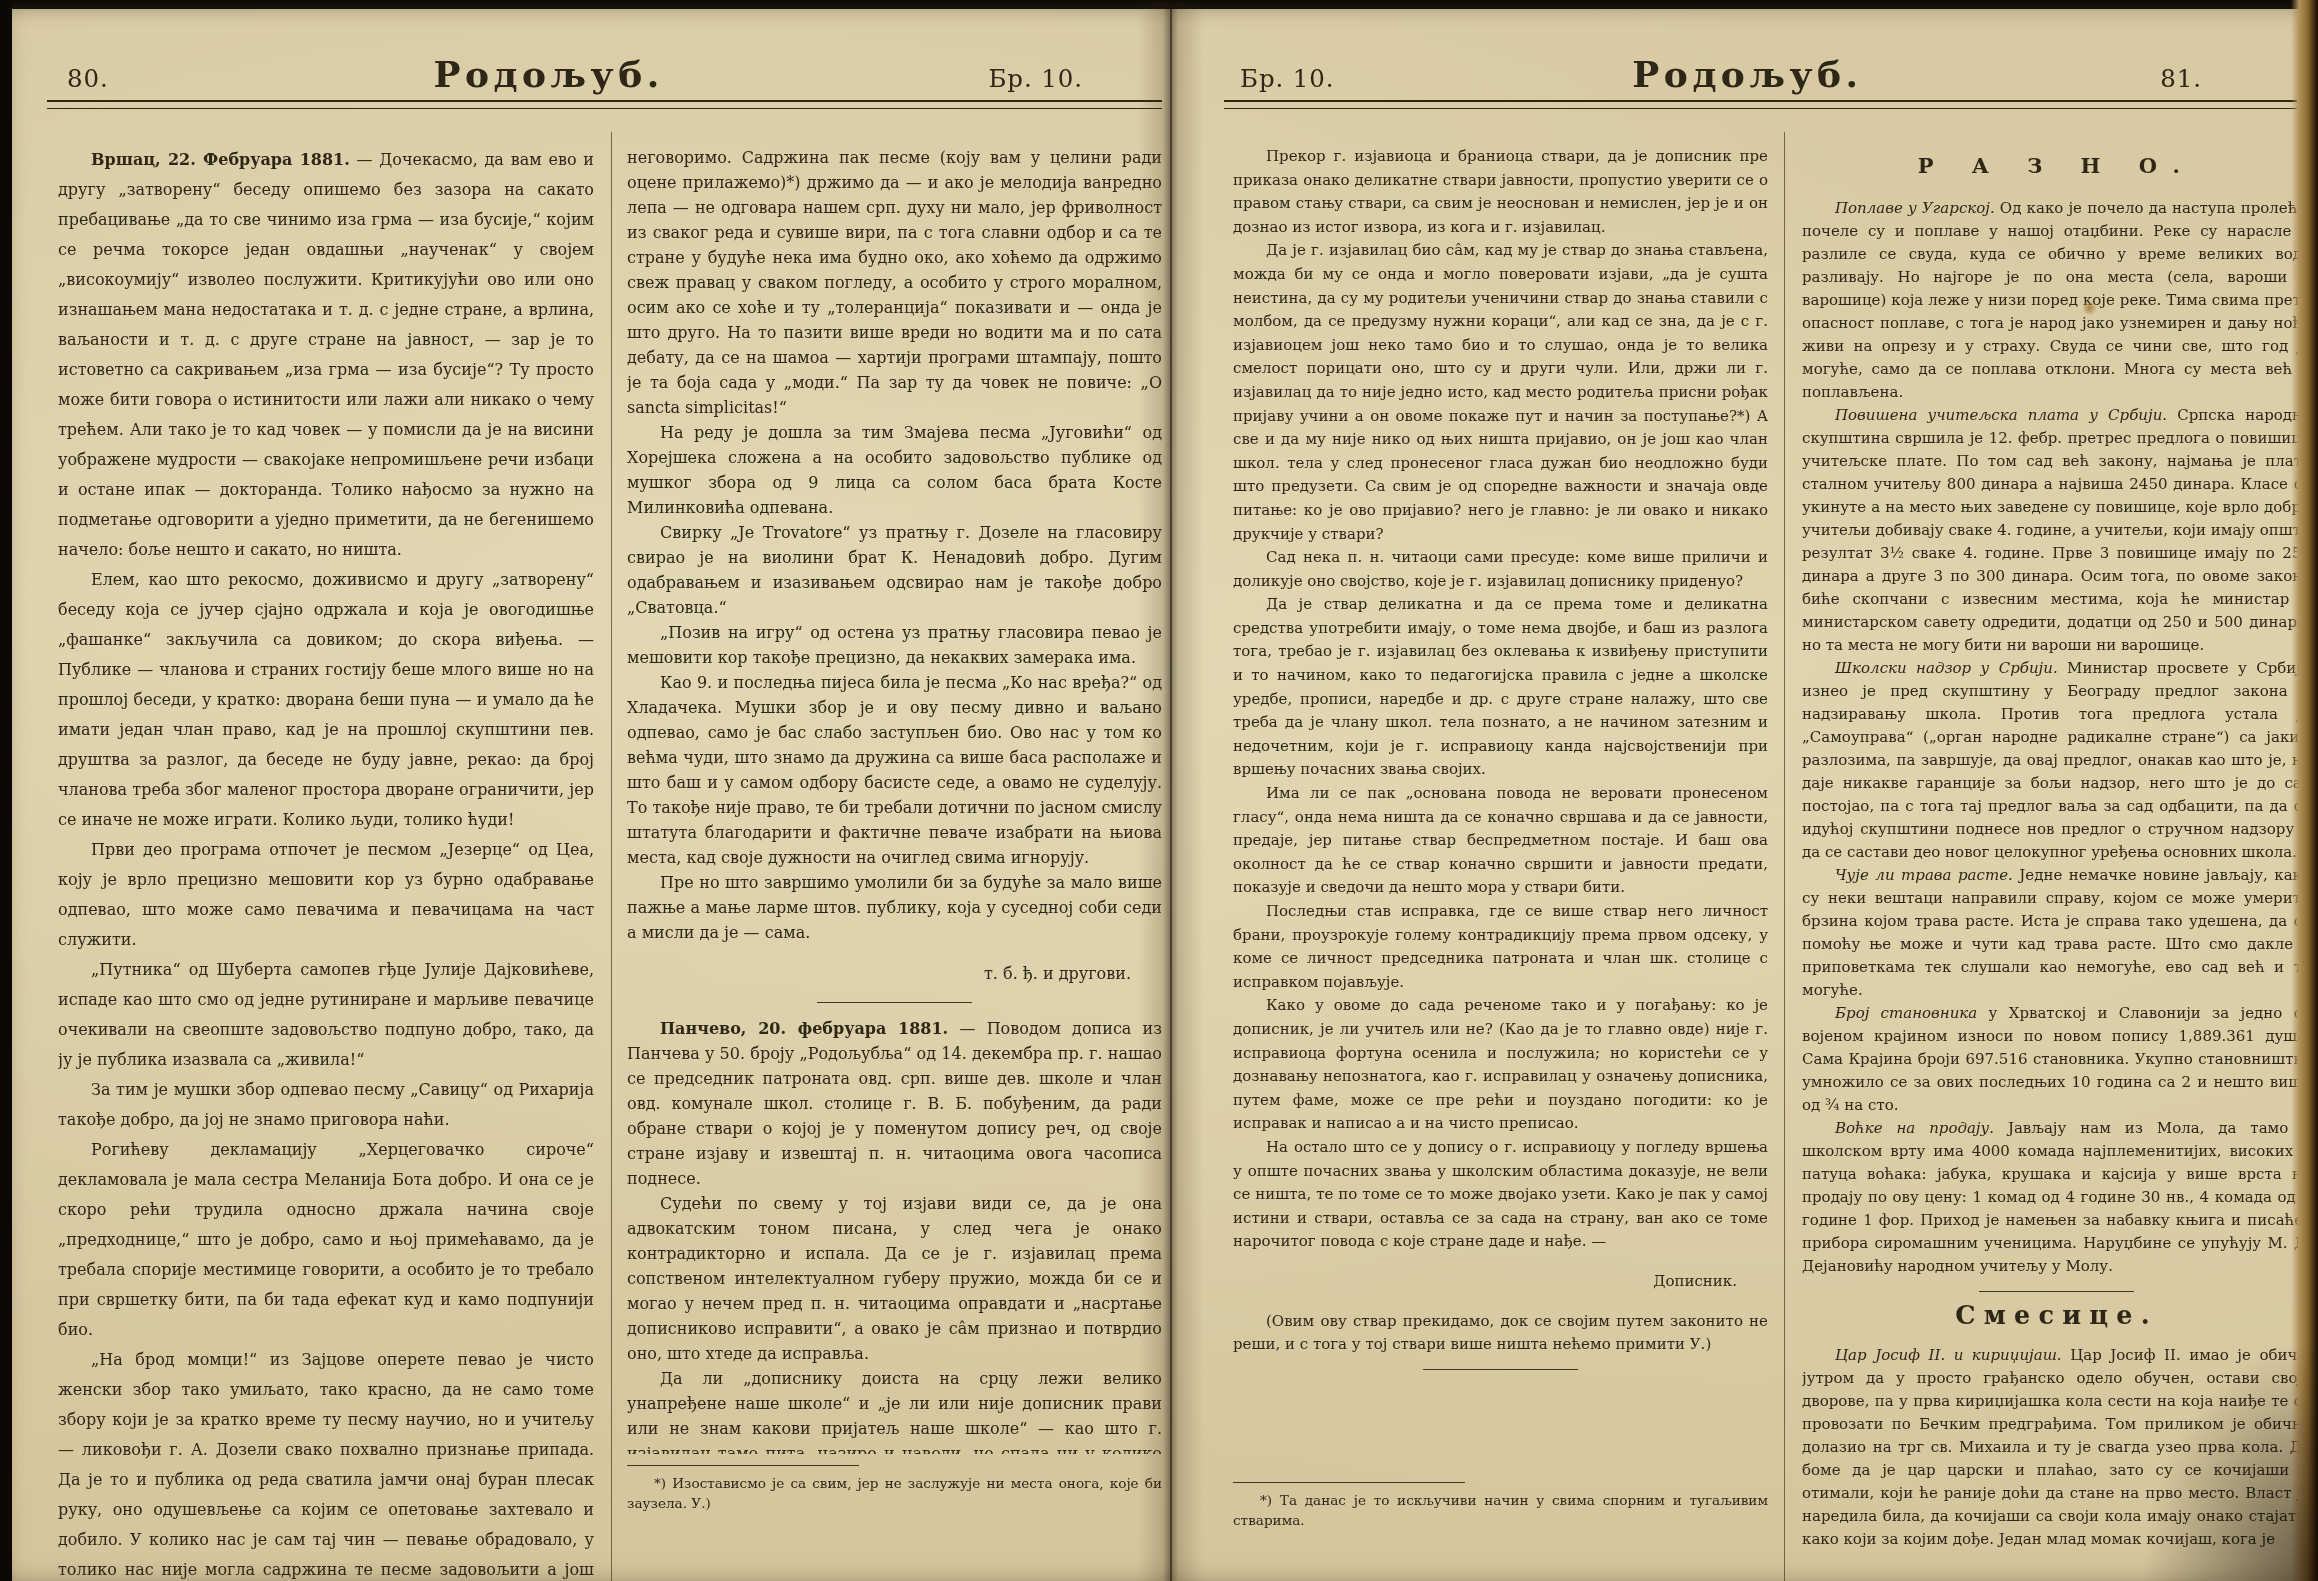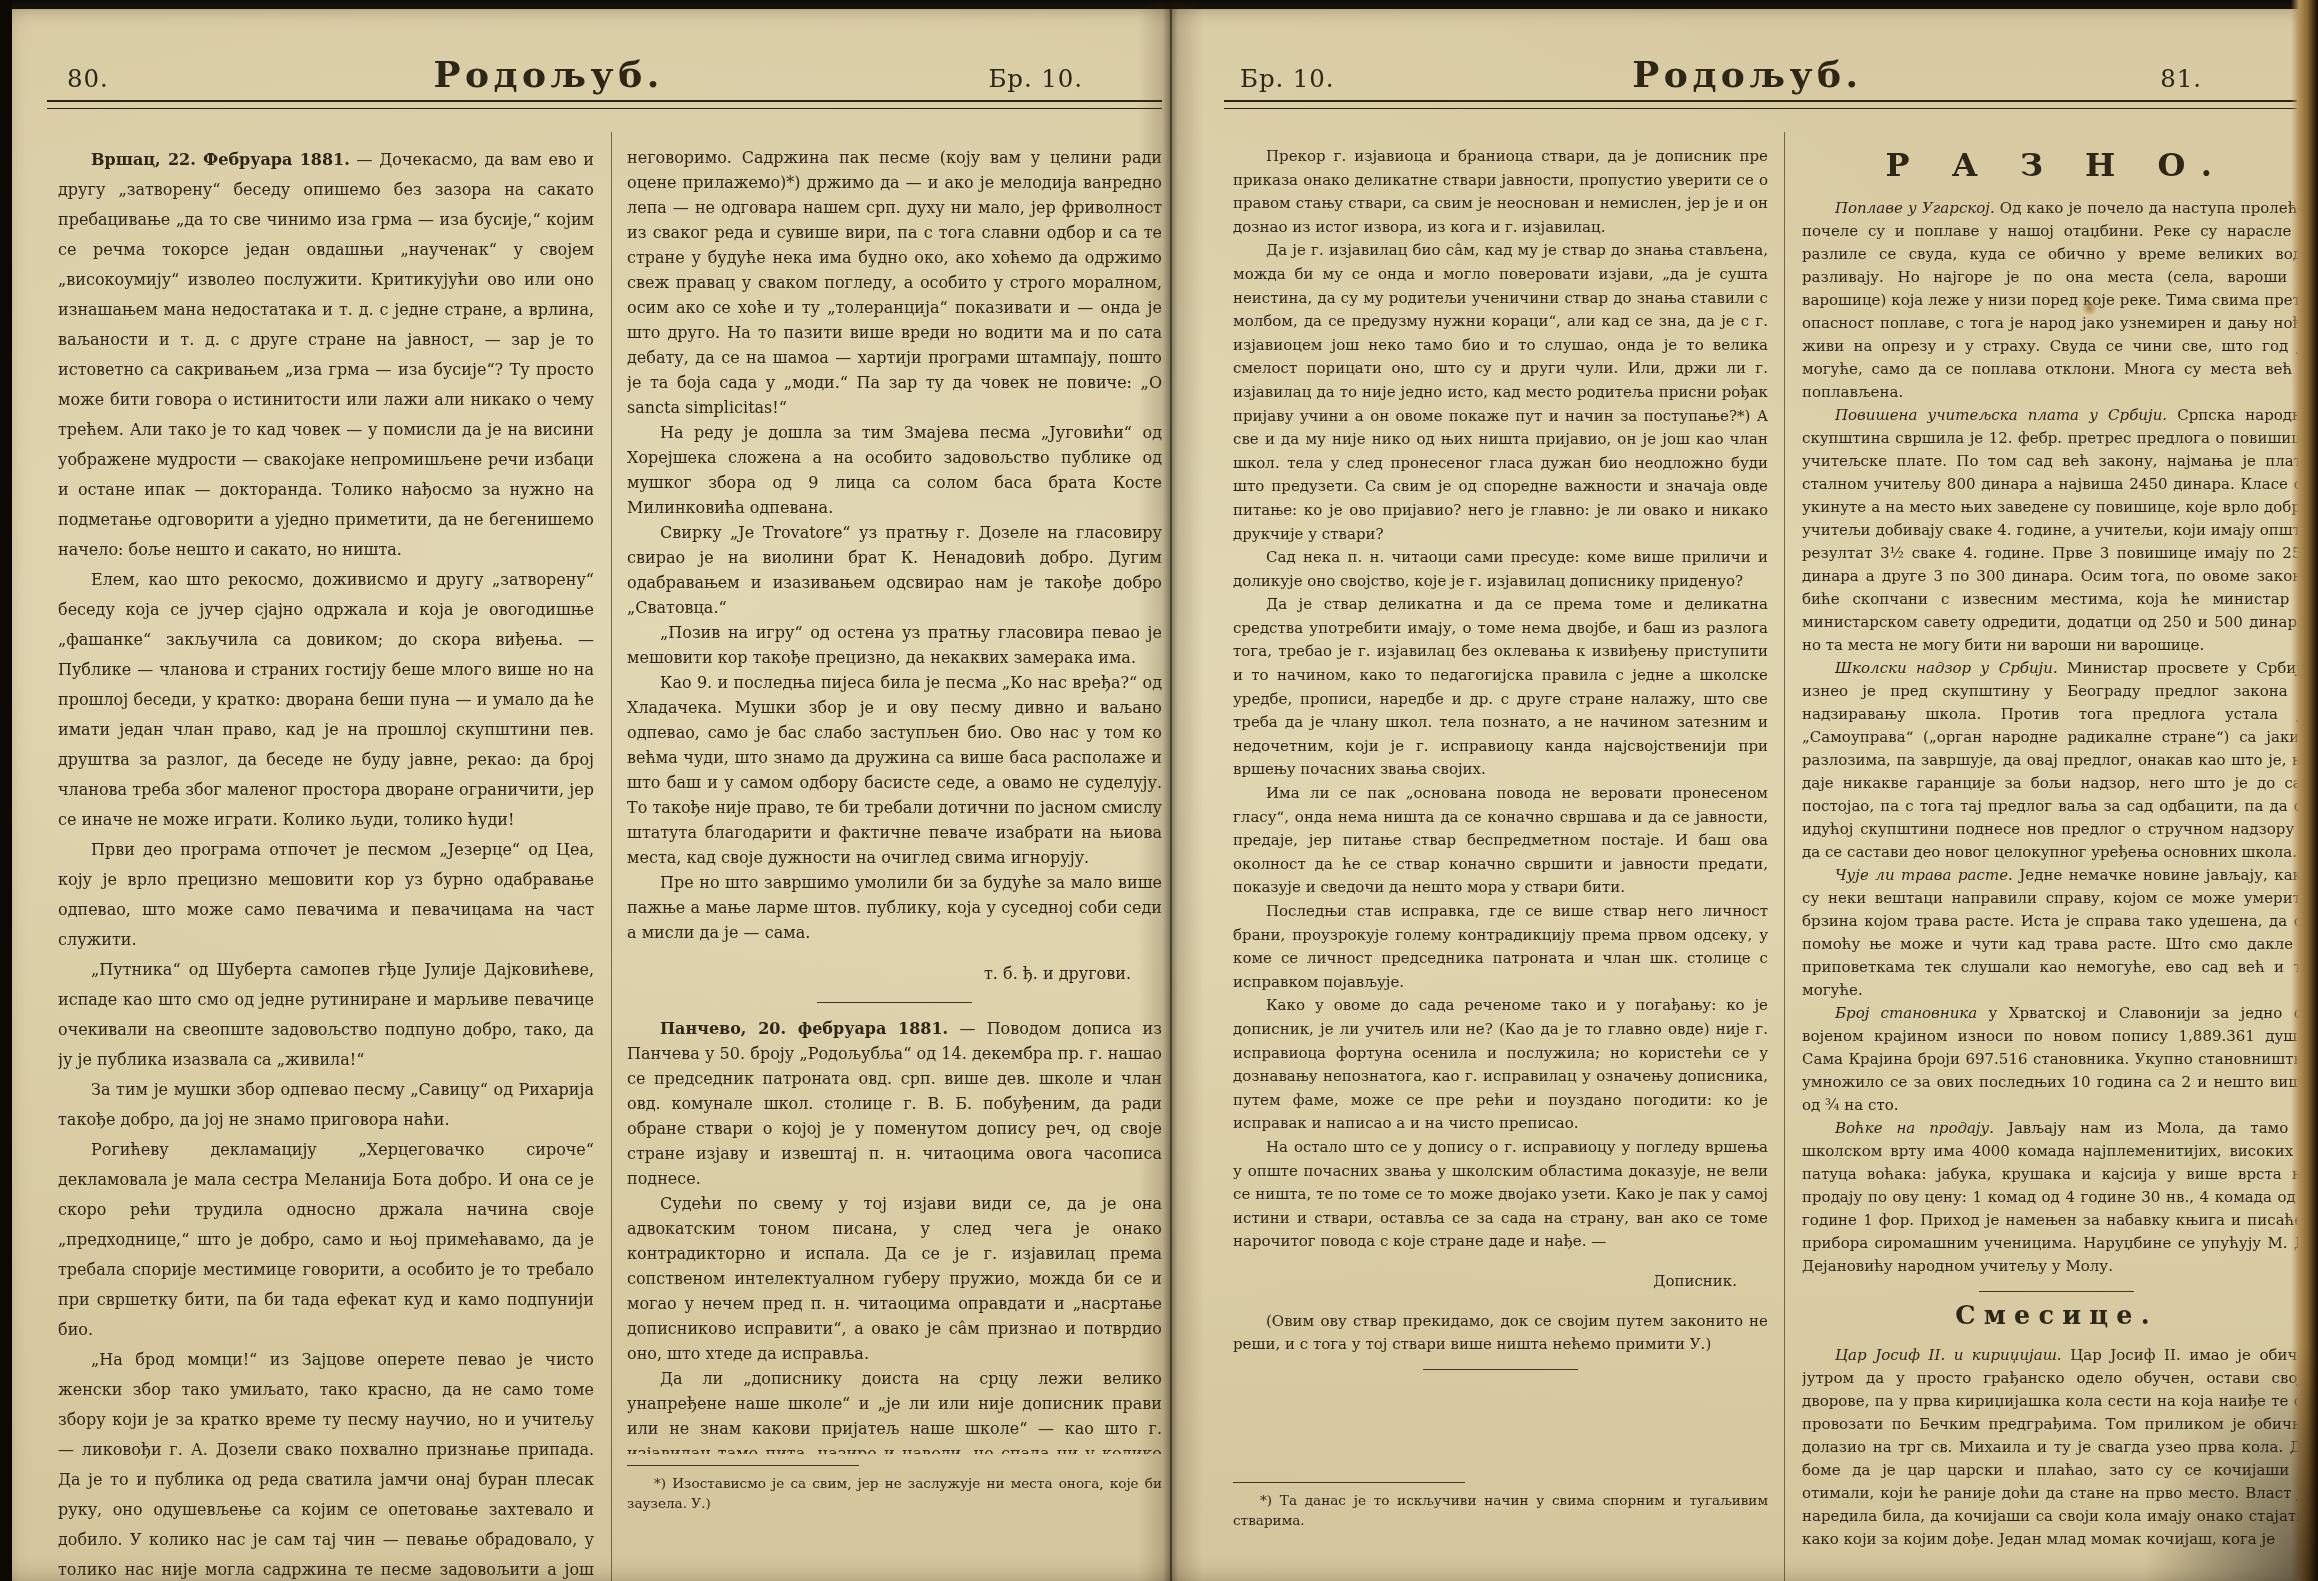--- a/index.html
+++ b/index.html
@@ -50,21 +50,21 @@
   .col2{left:616px;width:535px;height:1309px;font-size:16px;line-height:25px;}
   .col3{left:1222px;width:535px;height:1314px;font-size:15px;line-height:23.6px;}
   .col4{left:1791px;width:509px;height:1446px;font-size:15px;line-height:23px;}
 
   .para{margin:0;text-indent:33px;}
   .para.noindent{text-indent:0;}
   .lead.bold{font-weight:bold;}
   .lead.italic{font-style:italic;}
   .sig{margin:16px 0;text-align:right;padding-right:31px;text-indent:0;}
   .divider-center{width:155px;margin:12.7px auto;border-top:1.4px solid #3f3522;height:0;}
-  .h-razno{text-align:center;text-indent:0;font-size:32px;font-weight:bold;letter-spacing:15.5px;margin:9px 0 20px;}
+  .h-razno{text-align:center;text-indent:0;font-size:21px;font-weight:bold;letter-spacing:15.5px;margin:9px 0 20px;}
   .h-smesice{text-align:center;text-indent:0;font-size:25.5px;font-weight:bold;letter-spacing:8.2px;margin:7.3px 0 16.4px;}
 
   .footnote{position:absolute;font-size:13.6px;line-height:19.5px;text-align:justify;}
   .footnote .fn-rule{width:232px;border-top:1.4px solid #3f3522;margin-bottom:8.2px;}
   .footnote .fn-text{text-indent:27px;}
   .fn-col2{left:616px;top:1456px;width:535px;}
   .fn-col3{left:1222px;top:1473px;width:535px;}
 </style>
 </head>
 <body>

